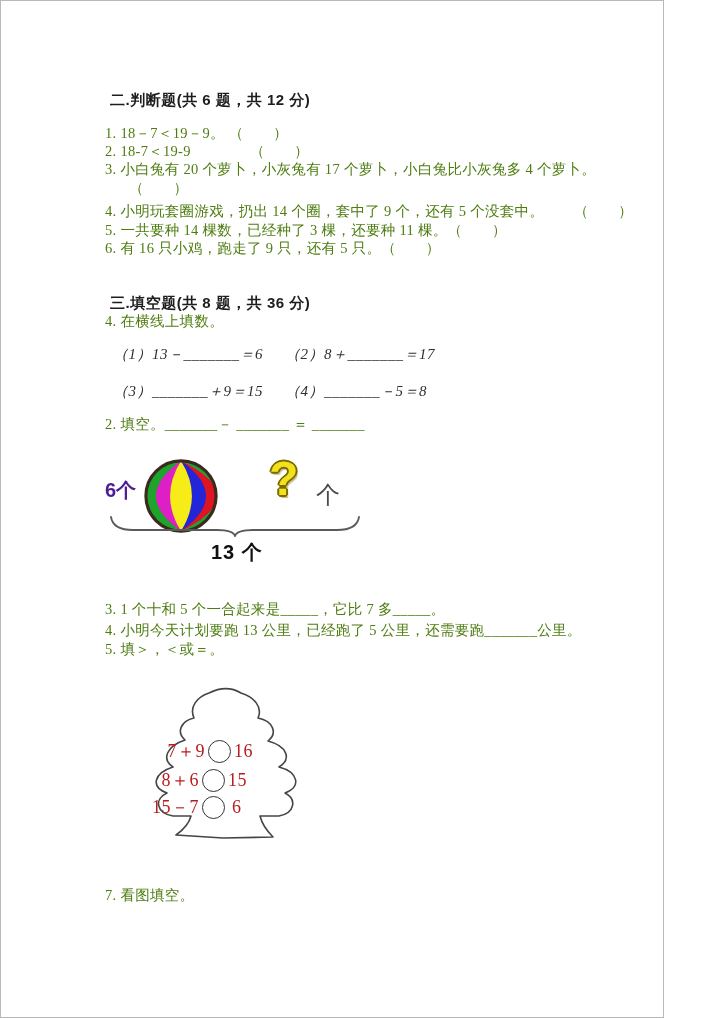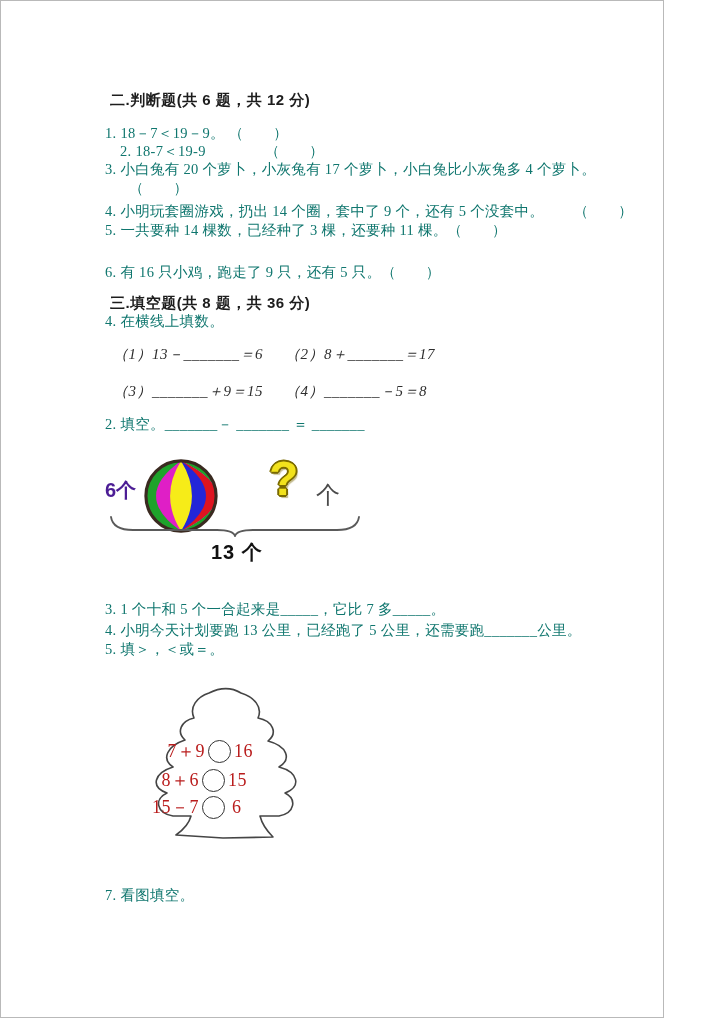--- a/index.html
+++ b/index.html
@@ -7,21 +7,21 @@
   .page {
     position:relative; width:664px; height:1018px;
     background:#ffffff; border:1px solid #b9b9b9; overflow:hidden;
     color:#2e2e2e;
   }
   .abs { position:absolute; white-space:nowrap; }
   .heading {
     font-family:"Liberation Sans","DejaVu Sans",sans-serif;
     font-weight:bold; font-size:15px; color:#1d1d1d; letter-spacing:0.5px;
   }
-  .line { font-size:14.5px; color:#0f766e; letter-spacing:0.3px; }
+  .line { font-size:14.5px; color:#4d7c0f; letter-spacing:0.3px; }
   .subline { font-size:15px; color:#2e2e2e; letter-spacing:0.5px;font-style:italic; }
   
   .fig1 { position:absolute; left:100px; top:452px; width:280px; height:118px; }
   .fig1 .lbl6 { position:absolute; left:4px; top:24px; font-size:20px; font-weight:bold; color:#4c1d95;
                 font-family:"Liberation Sans","DejaVu Sans",sans-serif; }
   .fig1 .ball { position:absolute; left:41px; top:4px; width:78px; height:78px; }
   .fig1 .qmark {
     position:absolute; left:168px; top:-2px; font-size:48px; font-weight:bold;
     font-family:"Liberation Sans","DejaVu Sans",sans-serif;
     color:#f2e21c;
@@ -44,26 +44,26 @@
   .fig2 .num { display:inline-block; }
 </style>
 </head>
 <body>
 
 <div class="page">
 
   <div class="abs heading" style="left:109px; top:90px;">二.判断题(共 6 题，共 12 分)</div>
 
   <div class="abs line" style="left:104px; top:123px;">1. 18－7＜19－9。 （　　）</div>
-  <div class="abs line" style="left:104px; top:141px;margin-left:15px;">2. 18-7＜19-9　　　　（　　）</div>
+  <div class="abs line" style="left:104px; top:141px;">2. 18-7＜19-9　　　　（　　）</div>
   <div class="abs line" style="left:104px; top:159px;">3. 小白兔有 20 个萝卜，小灰兔有 17 个萝卜，小白兔比小灰兔多 4 个萝卜。</div>
   <div class="abs line" style="left:128px; top:178px;">（　　）</div>
   <div class="abs line" style="left:104px; top:201px;">4. 小明玩套圈游戏，扔出 14 个圈，套中了 9 个，还有 5 个没套中。　　（　　）</div>
   <div class="abs line" style="left:104px; top:220px;">5. 一共要种 14 棵数，已经种了 3 棵，还要种 11 棵。（　　）</div>
-  <div class="abs line" style="left:104px; top:238px;margin-top:24px;">6. 有 16 只小鸡，跑走了 9 只，还有 5 只。（　　）</div>
+  <div class="abs line" style="left:104px; top:238px;">6. 有 16 只小鸡，跑走了 9 只，还有 5 只。（　　）</div>
 
   <div class="abs heading" style="left:109px; top:272px;margin-top:21px;">三.填空题(共 8 题，共 36 分)</div>
 
   <div class="abs line" style="left:104px; top:311px;">4. 在横线上填数。</div>
   <div class="abs subline" style="left:112px; top:344px;">（1）13－_______＝6</div>
   <div class="abs subline" style="left:284px; top:344px;">（2）8＋_______＝17</div>
   <div class="abs subline" style="left:112px; top:381px;">（3）_______＋9＝15</div>
   <div class="abs subline" style="left:284px; top:381px;">（4）_______－5＝8</div>
 
   <div class="abs line" style="left:104px; top:414px;">2. 填空。_______－ _______ ＝ _______</div>

